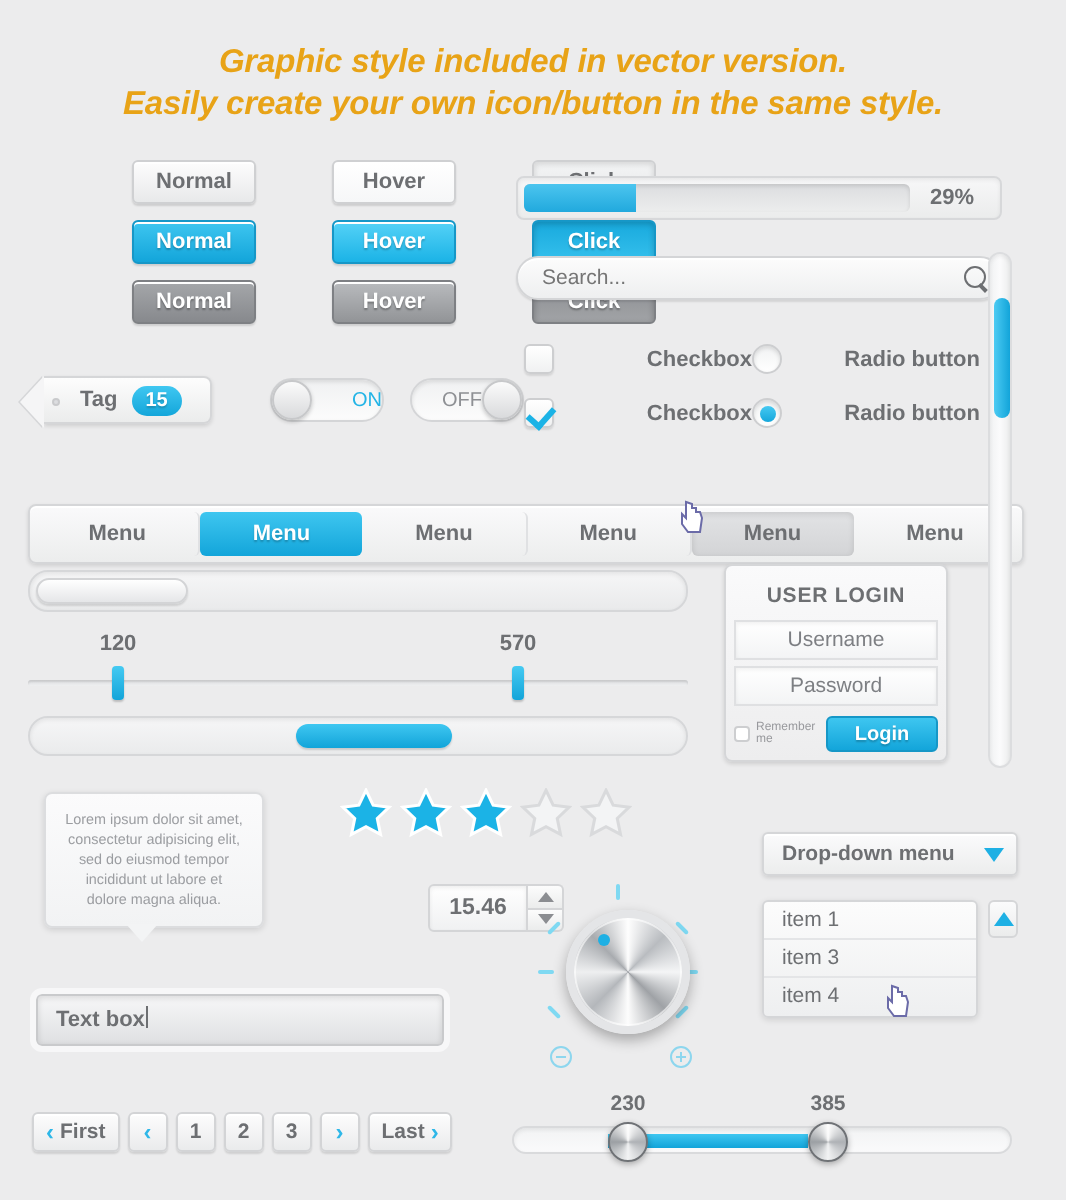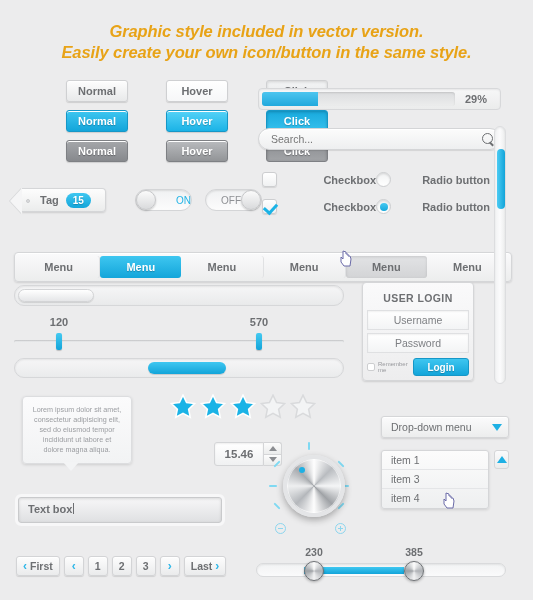--- a/index.html
+++ b/index.html
@@ -204,21 +204,21 @@
     background:linear-gradient(#f7f7f8,#dfe0e2); border:1px solid #c9cacc;
     box-shadow:inset 0 1px 3px rgba(0,0,0,.12), 0 1px 0 #fff; outline:3px solid #f7f7f8; }
   .caret { display:inline-block; width:1px; height:11px; background:#6d6f72;
     vertical-align:-1px; margin-left:1px; }
 
   
   .dd { position:absolute; left:381px; top:416px; width:128px; height:22px; border-radius:3px;
     display:flex; align-items:center; padding:0 6px 0 9px;
     background:linear-gradient(#fbfbfc,#eceded); border:1px solid #d5d6d8;
     box-shadow:0 1px 2px rgba(0,0,0,.12), inset 0 1px 0 #fff; }
-  .dd .lb { flex:1; font-weight:normal; font-size:10.5px; color:#6d6f72; }
+  .dd .lb { flex:1; font-weight:bold; font-size:10.5px; color:#6d6f72; }
   .cv-d { width:0;height:0;border:5px solid transparent;border-top:7px solid #1eb0e4;border-bottom:0; }
   .cv-u { width:0;height:0;border:5px solid transparent;border-bottom:7px solid #1eb0e4;border-top:0; }
 
   
   .lst { position:absolute; left:381px; top:450px; width:108px;
     background:linear-gradient(#fcfcfc,#eeeff0); border:1px solid #d5d6d8; border-radius:3px;
     box-shadow:0 1px 3px rgba(0,0,0,.12); }
   .li { height:19px; line-height:18px; padding-left:9px; font-size:10.5px; color:#6d6f72;
     border-bottom:1px solid #e4e5e7; }
   .li:last-child { border-bottom:0; }

